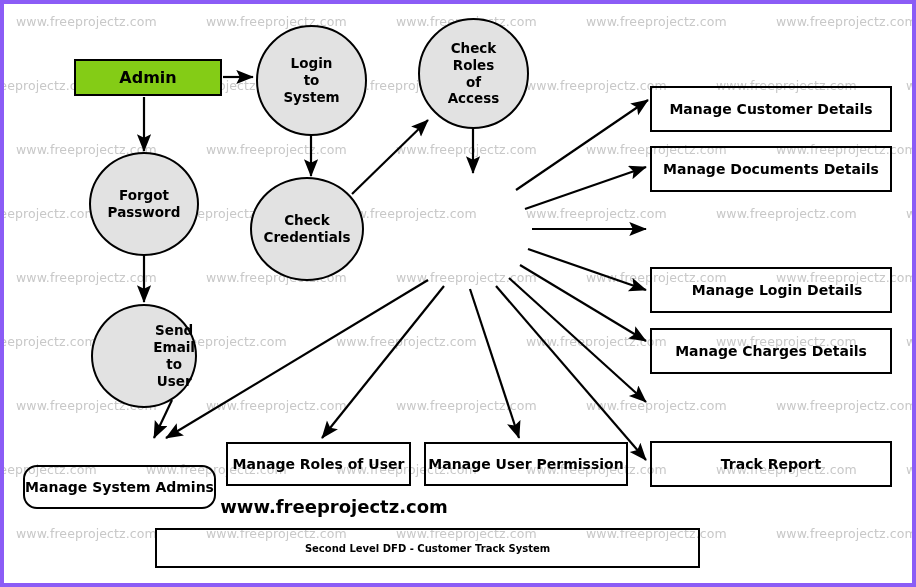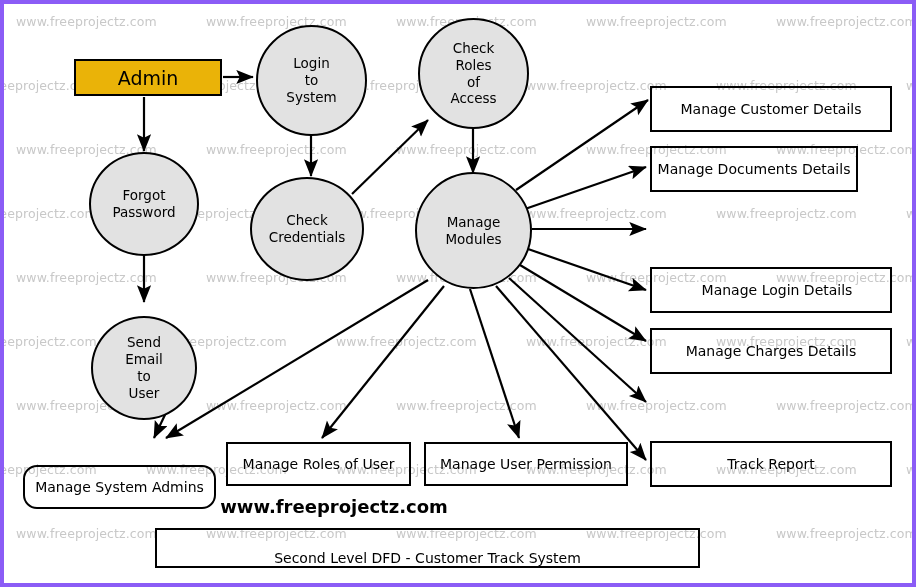--- a/index.html
+++ b/index.html
@@ -50,46 +50,45 @@
     height: 587px;
     z-index: 3;
   }
   .node {
     position: absolute;
     box-sizing: border-box;
     display: flex;
     align-items: center;
     justify-content: center;
     text-align: center;
-    font-weight: normal;
+    font-weight: bold;
     color: #000000;
     font-family: "DejaVu Sans", sans-serif;
   }
   .entity-box {
-    background: #eab308;
-    border: 2.5px solid #000000;
-    font-size: 19px;
+    background: #84cc16;
+    border: 2.5px solid #000000;
+    font-size: 16px;
   }
   .process-circle {
     background: #e2e2e2;
     border: 2.5px solid #000000;
     border-radius: 50%;
     font-size: 13.5px;
     line-height: 1.25;
   }
   .datastore-box {
     background: transparent;
     border: 2.5px solid #000000;
     font-size: 14px;
   }
   .title-box {
     background: transparent;
     border: 2.5px solid #000000;
-    font-size: 14px;
-    align-items: flex-end;
+    font-size: 10px;
   }
   .site-credit {
     position: absolute;
     z-index: 4;
     font-weight: bold;
     font-size: 18px;
     color: #000000;
     white-space: nowrap;
     font-family: "DejaVu Sans", sans-serif;
   }
@@ -202,33 +201,30 @@
     </div>
 
     <div class="node process-circle" style="left:85px; top:148px; width:110px; height:104px;">
       <span class="ml">Forgot<br>Password</span>
     </div>
 
     <div class="node process-circle" style="left:246px; top:173px; width:114px; height:104px;">
       <span class="ml">Check<br>Credentials</span>
     </div>
 
-    <div class="node process-circle" style="left:411px; top:168px; width:117px; height:117px;">
-      <span class="ml">Manage<br>Modules</span>
-    </div>
-
-    <div class="node process-circle" style="left:87px; top:312px; width:106px; height:104px;">
+
+    <div class="node process-circle" style="left:87px; top:300px; width:106px; height:104px;justify-content:flex-end;">
       <span class="ml">Send<br>Email<br>to<br>User</span>
     </div>
 
     <div class="node datastore-box" style="left:646px; top:82px; width:242px; height:46px;">
       <span>Manage Customer Details</span>
     </div>
 
-    <div class="node datastore-box" style="left:646px; top:142px; width:208px; height:46px;">
+    <div class="node datastore-box" style="left:646px; top:142px; width:242px; height:46px;">
       <span>Manage Documents Details</span>
     </div>
 
 
     <div class="node datastore-box" style="left:646px; top:263px; width:242px; height:46px;padding-left:12px;">
       <span>Manage Login Details</span>
     </div>
 
     <div class="node datastore-box" style="left:646px; top:324px; width:242px; height:46px;">
       <span>Manage Charges Details</span>

